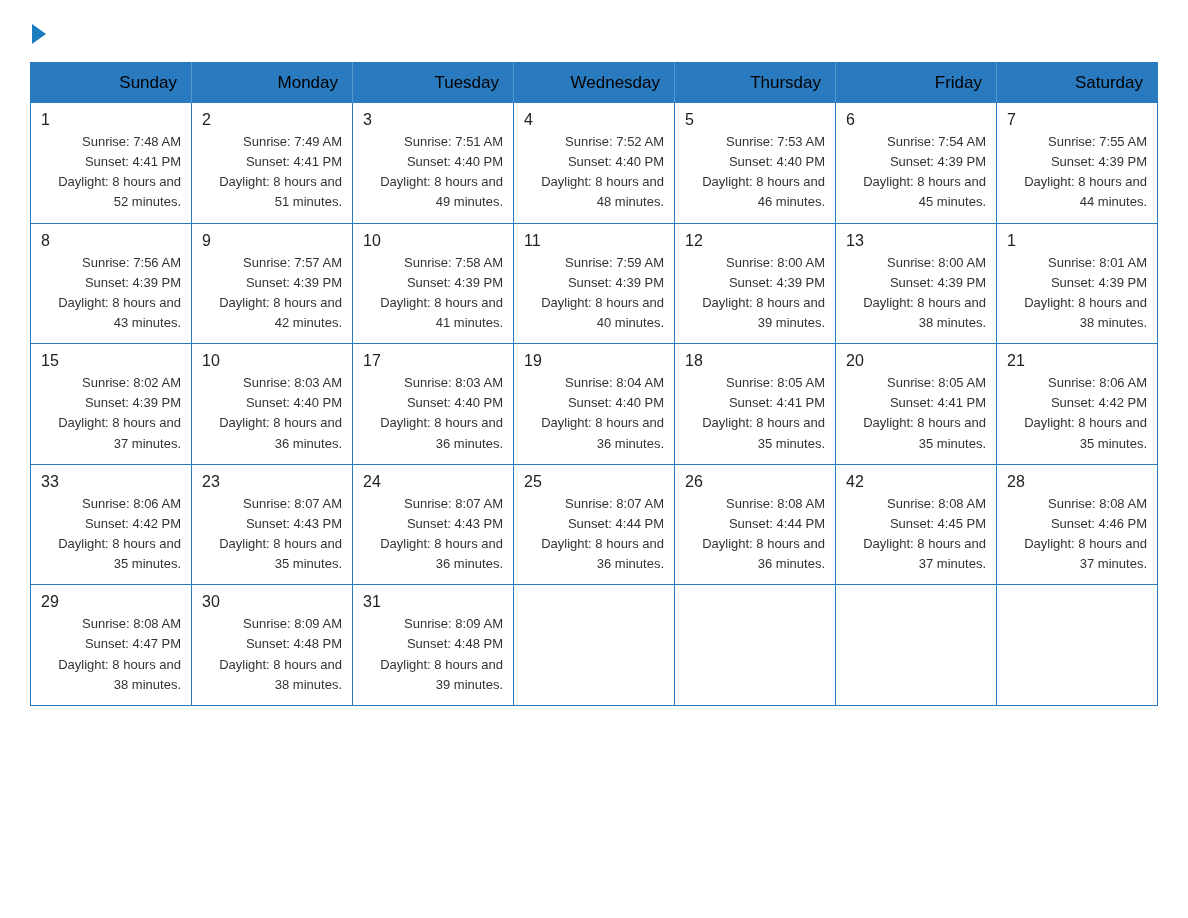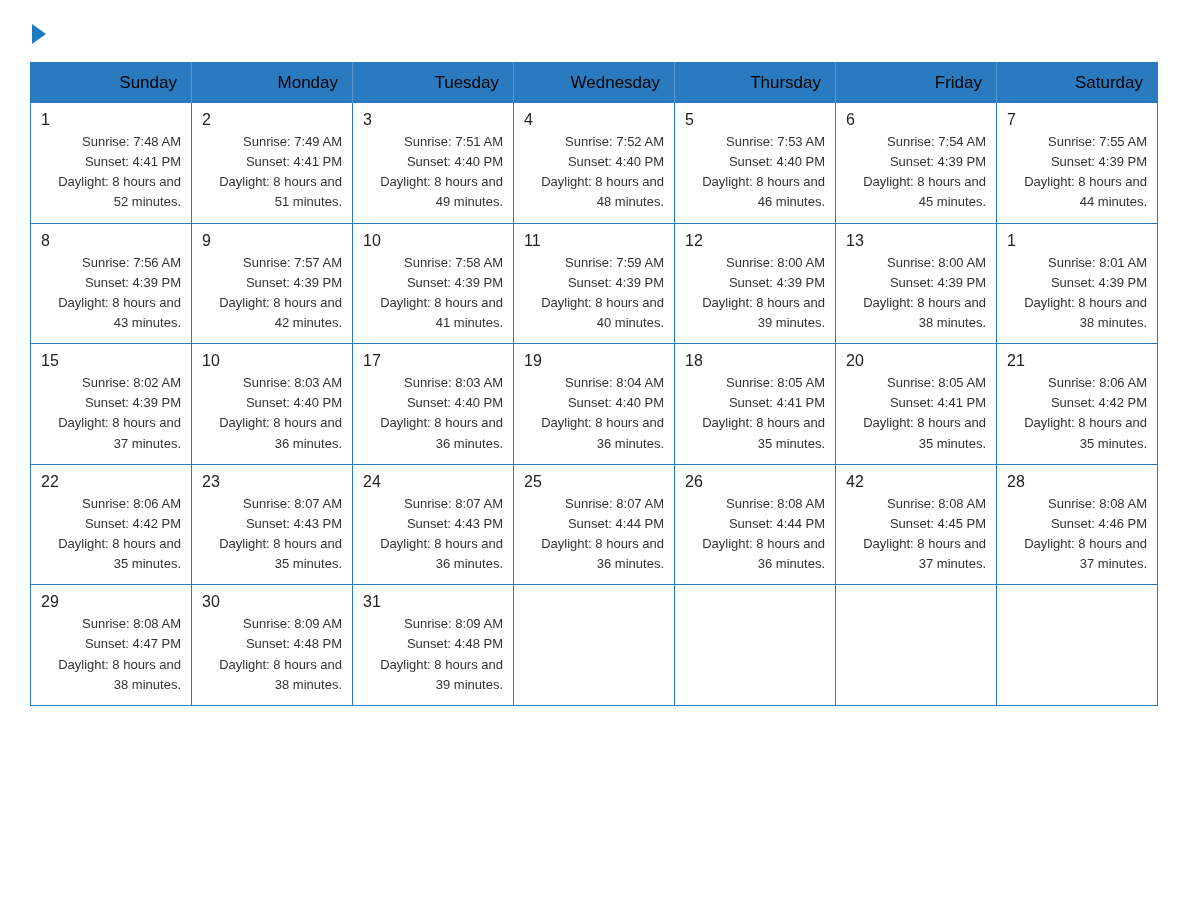--- a/index.html
+++ b/index.html
@@ -230,21 +230,21 @@
           <span class="day-number">20</span>
           <div class="day-info">Sunrise: 8:05 AM<br>Sunset: 4:41 PM<br>Daylight: 8 hours and 35 minutes.</div>
         </td>
         <td>
           <span class="day-number">21</span>
           <div class="day-info">Sunrise: 8:06 AM<br>Sunset: 4:42 PM<br>Daylight: 8 hours and 35 minutes.</div>
         </td>
       </tr>
       <tr>
         <td>
-          <span class="day-number">22</span>
+          <span class="day-number">33</span>
           <div class="day-info">Sunrise: 8:06 AM<br>Sunset: 4:42 PM<br>Daylight: 8 hours and 35 minutes.</div>
         </td>
         <td>
           <span class="day-number">23</span>
           <div class="day-info">Sunrise: 8:07 AM<br>Sunset: 4:43 PM<br>Daylight: 8 hours and 35 minutes.</div>
         </td>
         <td>
           <span class="day-number">24</span>
           <div class="day-info">Sunrise: 8:07 AM<br>Sunset: 4:43 PM<br>Daylight: 8 hours and 36 minutes.</div>
         </td>

